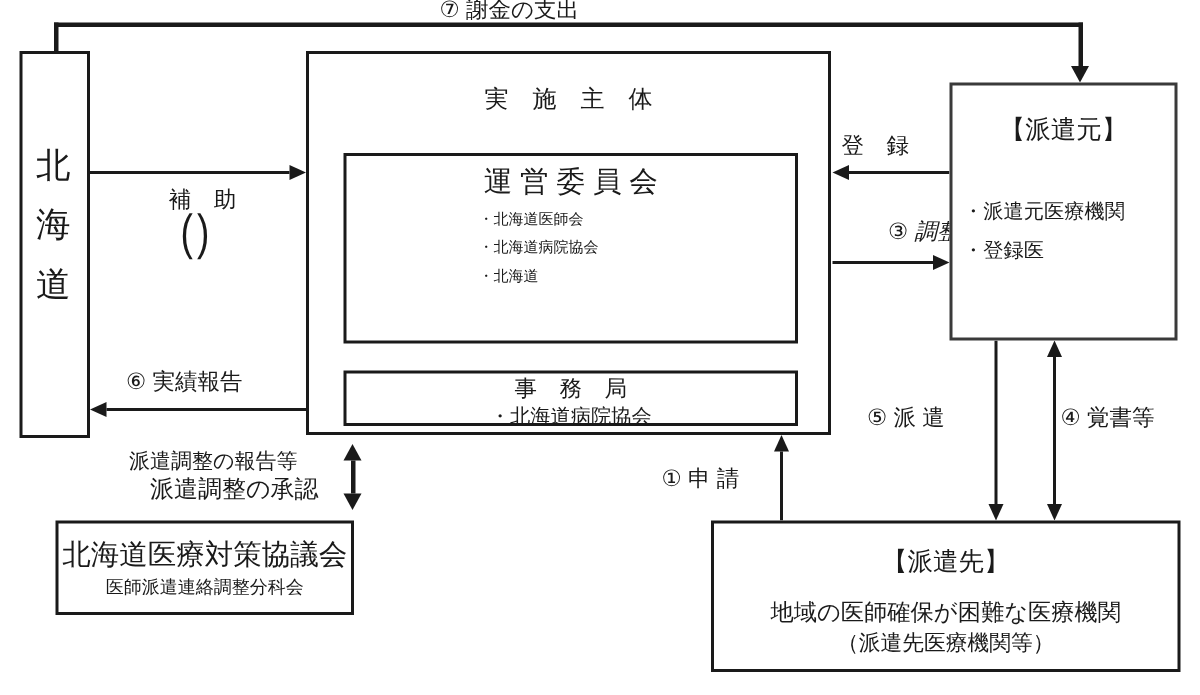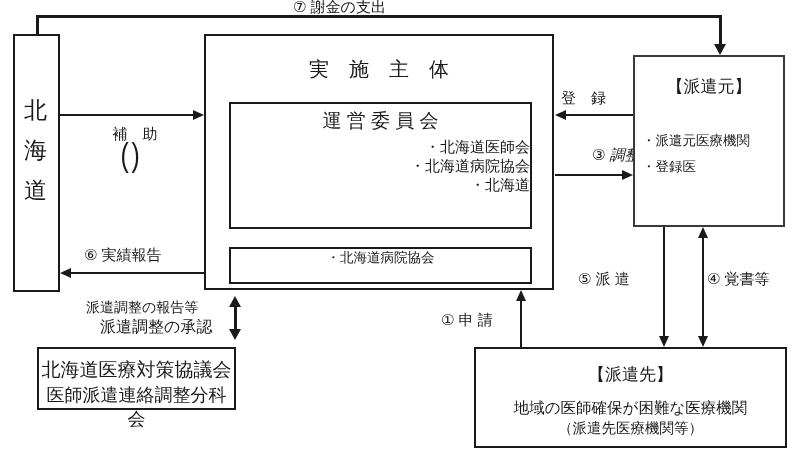--- a/index.html
+++ b/index.html
@@ -19,41 +19,41 @@
   .ah-down{border-left:5px solid transparent;border-right:5px solid transparent;border-top:11px solid #1a1a1a;}
   .ah-up-w{border-left:6px solid transparent;border-right:6px solid transparent;border-bottom:11px solid #1a1a1a;}
   .ah-down-w{border-left:6px solid transparent;border-right:6px solid transparent;border-top:11px solid #1a1a1a;}
   .lbl{position:absolute;white-space:nowrap;font-size:15px;line-height:1.15;}
   .ctr{text-align:center;}
   
   #hokkaido-box{left:13px;top:34px;width:47px;height:258px;display:flex;justify-content:center;}
   #hokkaido-box .vtext{writing-mode:vertical-rl;font-size:23px;letter-spacing:40px;padding-top:44px;}
   
   #jisshi-box{left:204px;top:34px;width:350px;height:256px;}
-  #jisshi-title{margin-top:20px;font-size:20px;text-align:center;}
+  #jisshi-title{margin-top:20px;font-size:16px;text-align:center;}
   #unei-box{left:23px;top:66px;width:303px;height:127px;}
   #unei-title{margin-top:4px;font-size:19px;text-align:center;}
-  .member-list{margin:3px 0 0 88px;font-size:15px;line-height:19px;text-align:right;}
+  .member-list{margin:3px 0 0 88px;font-size:10px;line-height:19px;}
   #unei-note{position:absolute;top:96px;left:0;width:100%;text-align:center;font-size:15px;}
   #jimu-box{left:23px;top:211px;width:303px;height:37px;}
   #jimu-title{margin-top:1px;font-size:15px;text-align:center;}
   #jimu-member{font-size:13.5px;text-align:center;}
   
   #hakengen-box{left:633px;top:55px;width:152px;height:172px;border-color:#3a3a3a;}
   #hakengen-title{margin-top:18px;font-size:17px;text-align:center;}
   #hakengen-items{margin:30px 0 0 7px;font-size:13.5px;line-height:26px;}
   
   #hakensaki-box{left:474px;top:347px;width:313px;height:101px;}
   #hakensaki-title{margin-top:14px;font-size:17px;text-align:center;}
   #hakensaki-l1{margin-top:12px;font-size:15.5px;text-align:center;}
   #hakensaki-l2{font-size:14.5px;text-align:center;}
   
   #kyogikai-box{left:37px;top:347px;width:199px;height:63px;}
   #kyogikai-l1{margin-top:8px;font-size:19px;text-align:center;}
-  #kyogikai-l2{font-size:18px;text-align:center;}
+  #kyogikai-l2{font-size:12px;text-align:center;}
   
   #hojo-paren{position:absolute;left:58px;top:140px;width:144px;display:flex;align-items:center;justify-content:center;}
   #hojo-paren .paren{font-size:33px;font-weight:300;line-height:30px;transform:scaleX(.75);}
   #hojo-paren .pcontent{font-size:13.5px;padding:0 3px;}
 </style>
 </head>
 <body>
 
 <div id="canvas">
 
@@ -110,20 +110,21 @@
     <div id="jisshi-title">実　施　主　体</div>
     <div class="box" id="unei-box">
       <div id="unei-title">運 営 委 員 会</div>
       <div class="member-list">
         <div>・北海道医師会</div>
         <div>・北海道病院協会</div>
         <div>・北海道</div>
       </div>
     </div>
     <div class="box" id="jimu-box">
+      <div id="jimu-title">事　務　局</div>
       <div id="jimu-member">・北海道病院協会</div>
     </div>
   </div>
 
   <div class="box" id="hakengen-box">
     <div id="hakengen-title">【派遣元】</div>
     <div id="hakengen-items">
       <div>・派遣元医療機関</div>
       <div>・登録医</div>
     </div>

